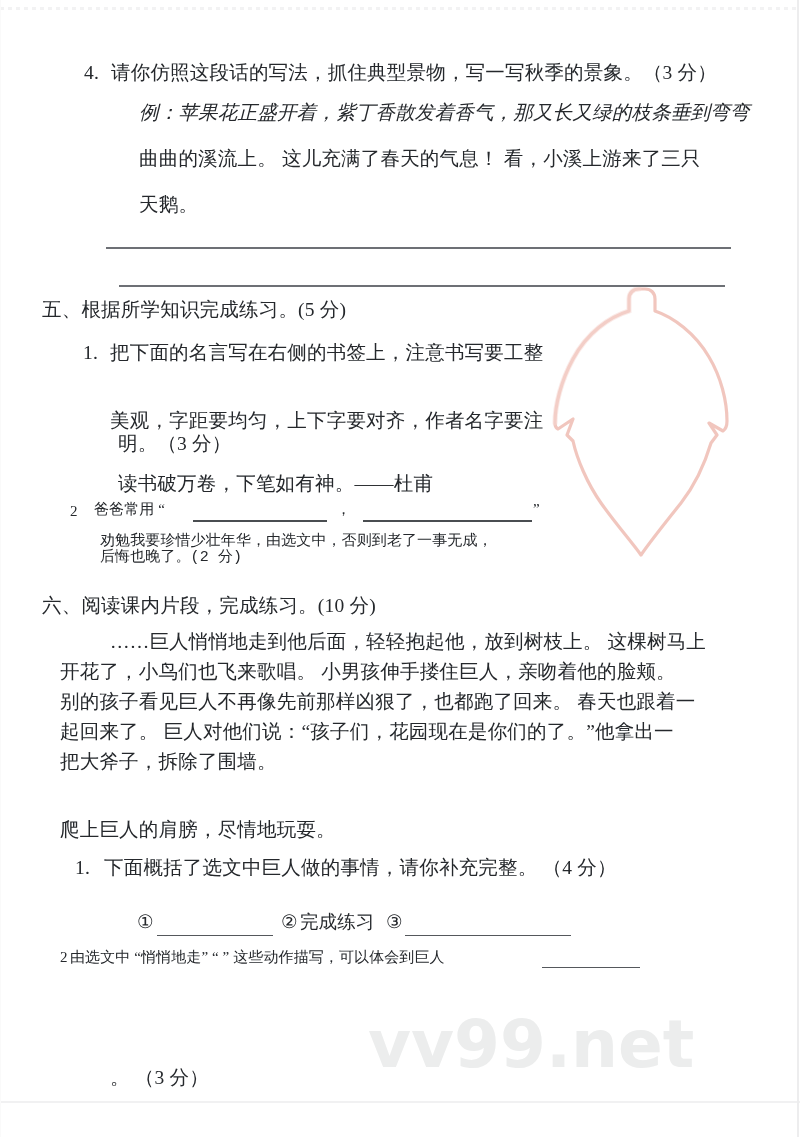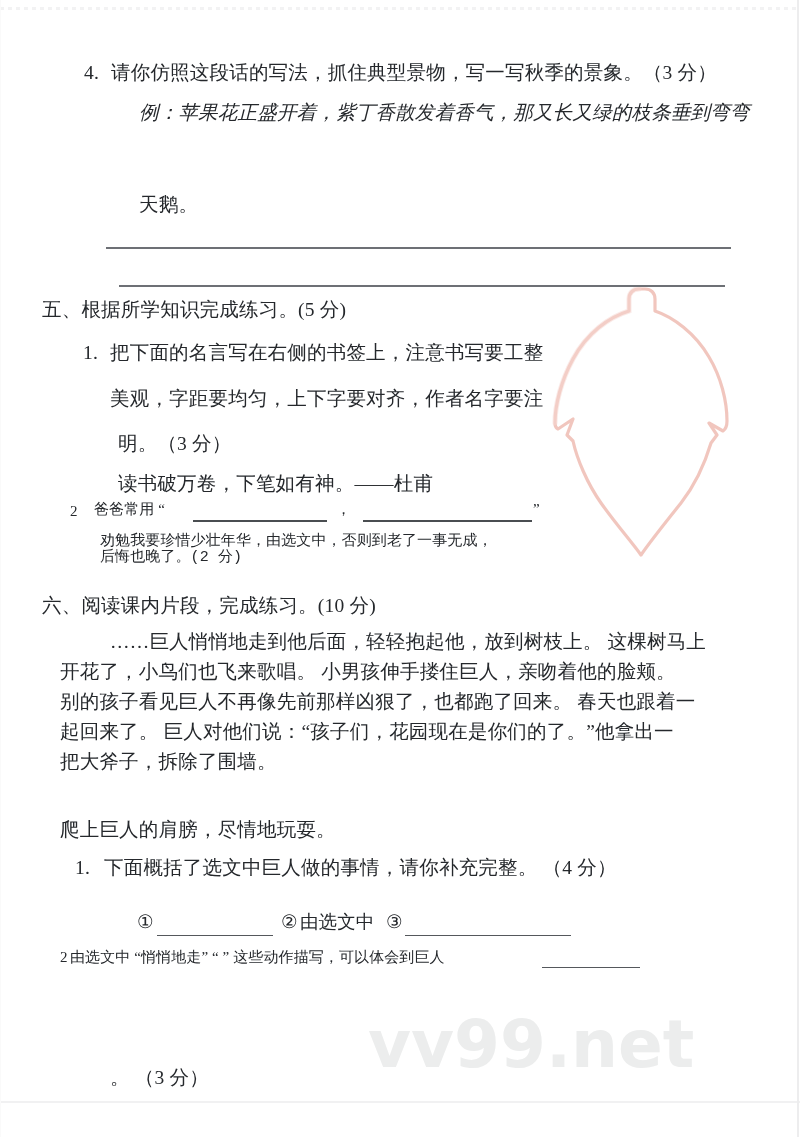--- a/index.html
+++ b/index.html
@@ -128,30 +128,31 @@
              L112 16 C112 10 108 6 102 6 Z" fill="none" stroke="#f0c3bb" stroke-width="3.2" stroke-linejoin="round" stroke-linecap="round" opacity="0.95"></path>
     <path d="M96 6 C90 6 86 10 86 16 L86 28
              C66 34 44 50 30 76
              C18 98 12 122 12 140" fill="none" stroke="#f5d6d0" stroke-width="5" stroke-linecap="round" opacity="0.5"></path>
   </svg>
 
   <span class="tx body-lg" style="left:84px; top:63px;">4.</span>
   <span class="tx body-lg" style="left:111px; top:63px;">请你仿照这段话的写法，抓住典型景物，写一写秋季的景象。（3 分）</span>
 
   <span class="tx body-lg" style="left:139px; top:103px;font-style:italic;">例：苹果花正盛开着，紫丁香散发着香气，那又长又绿的枝条垂到弯弯</span>
+  <span class="tx body-lg" style="left:139px; top:149px;">曲曲的溪流上。 这儿充满了春天的气息！ 看，小溪上游来了三只</span>
   <span class="tx body-lg" style="left:139px; top:195px;">天鹅。</span>
 
   <div class="rule" style="left:106px; top:247px; width:625px;"></div>
   <div class="rule" style="left:119px; top:285px; width:606px;"></div>
 
   <span class="tx head" style="left:42px; top:300px;">五、根据所学知识完成练习。(5 分)</span>
 
   <span class="tx body-lg" style="left:83px; top:343px;">1.</span>
   <span class="tx body-lg" style="left:110px; top:343px;">把下面的名言写在右侧的书签上，注意书写要工整</span>
-  <span class="tx body-lg" style="left:110px; top:389px;">美观，字距要均匀，上下字要对齐，作者名字要注</span>
+  <span class="tx body-lg" style="left:110px; top:411px;">美观，字距要均匀，上下字要对齐，作者名字要注</span>
   <span class="tx body-lg" style="left:118px; top:434px;">明。（3 分）</span>
   <span class="tx body-lg" style="left:118px; top:474px;text-align:right;">读书破万卷，下笔如有神。——杜甫</span>
 
   <span class="tx body-sm" style="left:70px; top:504px;">2</span>
   <span class="tx body-sm" style="left:94px; top:502px;">爸爸常用 “</span>
   <div class="rule-thin" style="left:193px; top:520px; width:134px;"></div>
   <span class="tx body-sm" style="left:336px; top:502px;">，</span>
   <div class="rule-thin" style="left:363px; top:520px; width:169px;"></div>
   <span class="tx body-sm" style="left:533px; top:502px;">”</span>
 
@@ -167,21 +168,21 @@
   <span class="tx body-lg" style="left:60px; top:752px;">把大斧子，拆除了围墙。</span>
   <span class="tx body-lg" style="left:60px; top:820px;">爬上巨人的肩膀，尽情地玩耍。</span>
 
   <span class="tx body-lg" style="left:75px; top:858px;">1.</span>
   <span class="tx body-lg" style="left:104px; top:858px;">下面概括了选文中巨人做的事情，请你补充完整。 （4 分）</span>
 
   <span class="tx body-md" style="left:137px; top:913px;">①</span>
   <div class="rule-hair" style="left:157px; top:935px; width:116px;"></div>
 
   <span class="tx body-md" style="left:281px; top:913px;">②</span>
-  <span class="tx body-md" style="left:300px; top:913px;">由选文中</span>
+  <span class="tx body-md" style="left:300px; top:913px;">完成练习</span>
 
   <span class="tx body-md" style="left:386px; top:913px;">③</span>
   <div class="rule-hair" style="left:405px; top:935px; width:166px;"></div>
 
   <span class="tx body-sm" style="left:60px; top:950px;">2</span>
   <span class="tx body-sm" style="left:70px; top:950px;">由选文中 “悄悄地走” “ ” 这些动作描写，可以体会到巨人</span>
   <div class="rule-hair" style="left:542px; top:967px; width:98px;"></div>
 
   <span class="tx body-lg" style="left:110px; top:1020px;margin-top:48px;">。 （3 分）</span>
 

